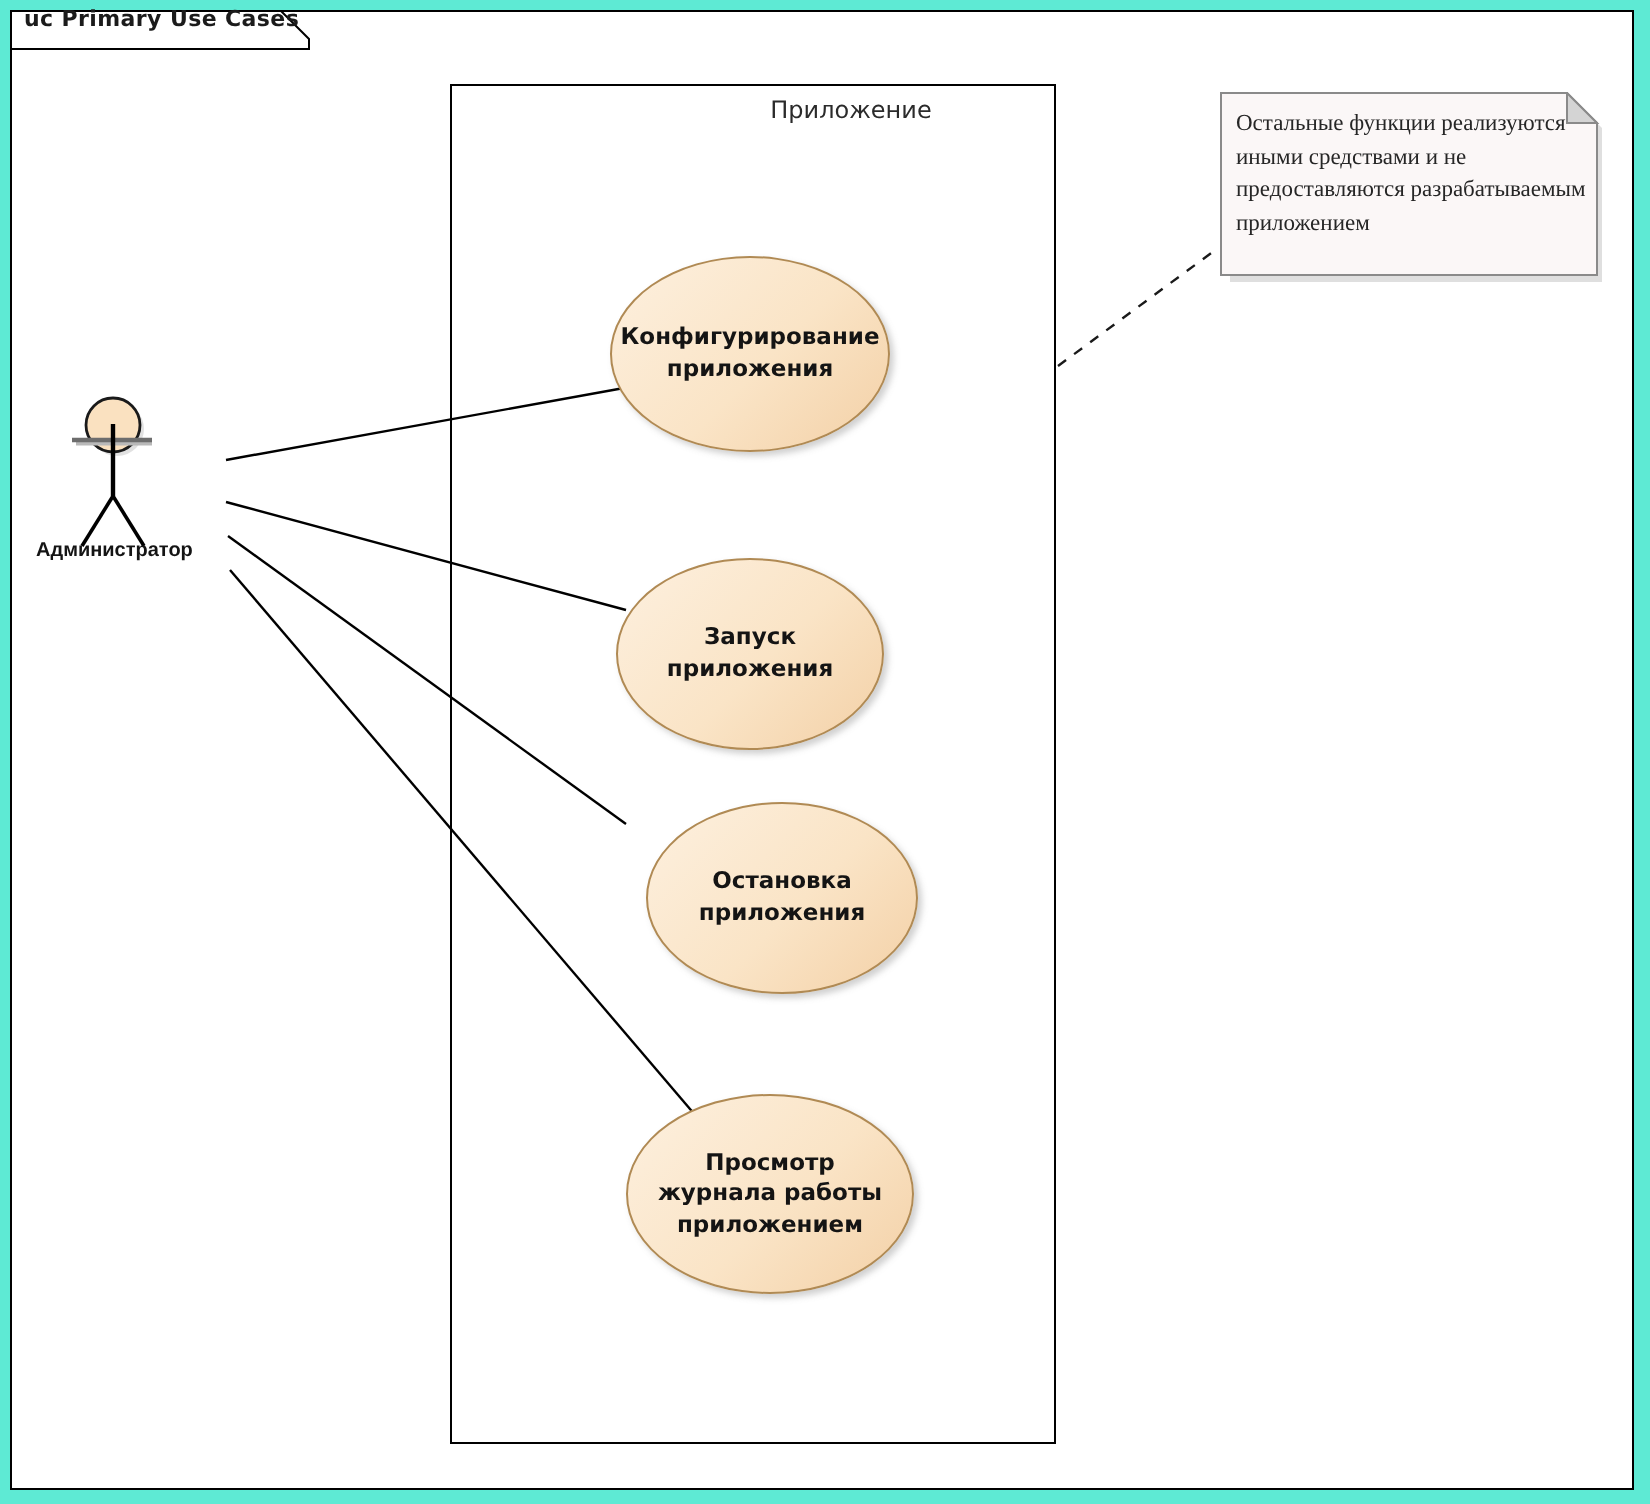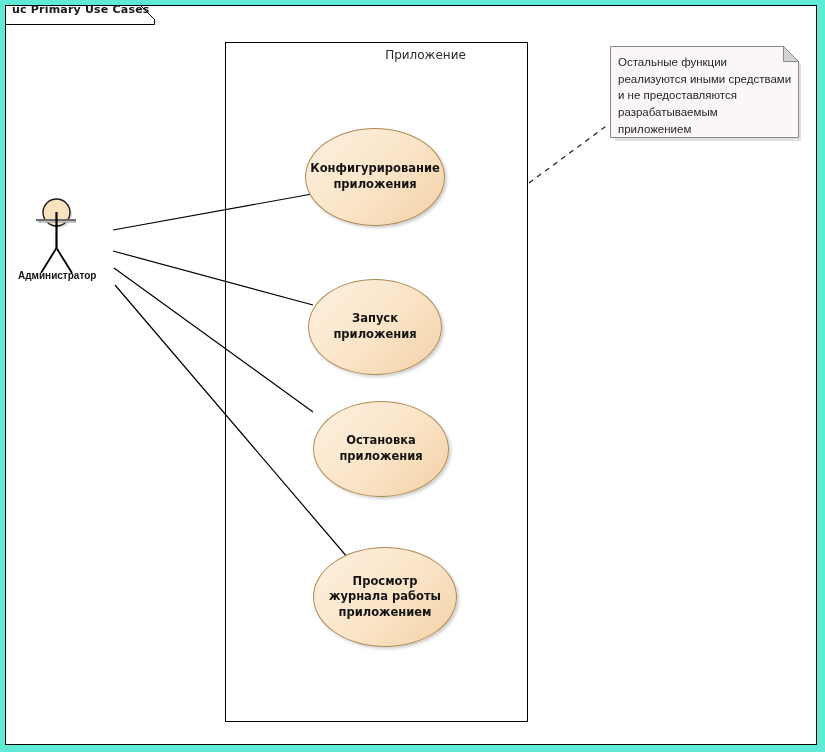--- a/index.html
+++ b/index.html
@@ -112,21 +112,21 @@
     height: 92px;
   }
   .note-text {
     position: absolute;
     left: 618px;
     top: 54px;
     width: 176px;
     font-size: 11.5px;
     color: #262626;
     line-height: 1.45;
-    font-family: Liberation Sans, sans-serif;
+    font-family: Liberation Serif, serif;
   }
   
   .links {
     position: absolute;
     left: 0; top: 0;
     width: 825px; height: 752px;
     pointer-events: none;
   }
 </style>
 </head>
@@ -179,21 +179,21 @@
   <div class="actor-label">Администратор</div>
 
   <div class="usecase" style="left:305px; top:128px; width:140px; height:98px;align-items:center;">
     <span class="usecase-label">Конфигурирование приложения</span>
   </div>
 
   <div class="usecase" style="left:308px; top:279px; width:134px; height:96px;">
     <span class="usecase-label">Запуск приложения</span>
   </div>
 
-  <div class="usecase" style="left:313px; top:401px; width:136px; height:96px;">
+  <div class="usecase" style="left:323px; top:401px; width:136px; height:96px;">
     <span class="usecase-label">Остановка приложения</span>
   </div>
 
   <div class="usecase" style="left:313px; top:547px; width:144px; height:100px;">
     <span class="usecase-label">Просмотр журнала работы приложением</span>
   </div>
 
   <div class="note">
     <svg width="196" height="98" viewBox="0 0 196 98">
 

